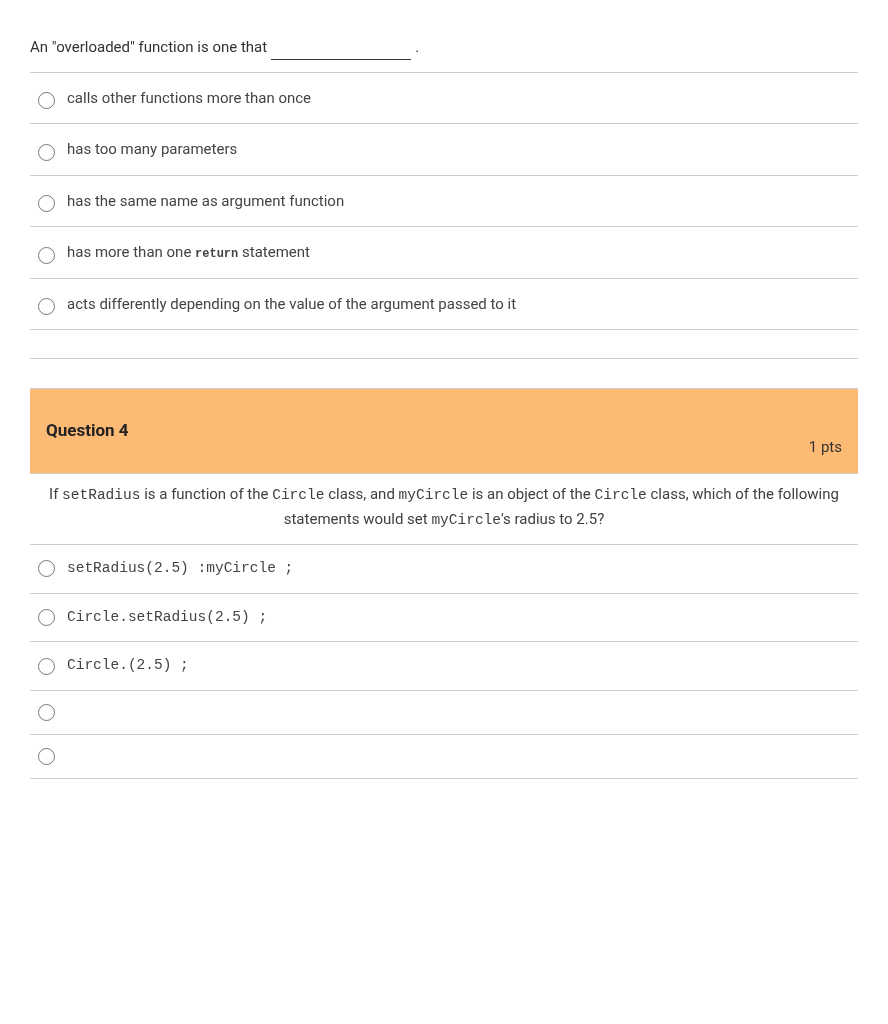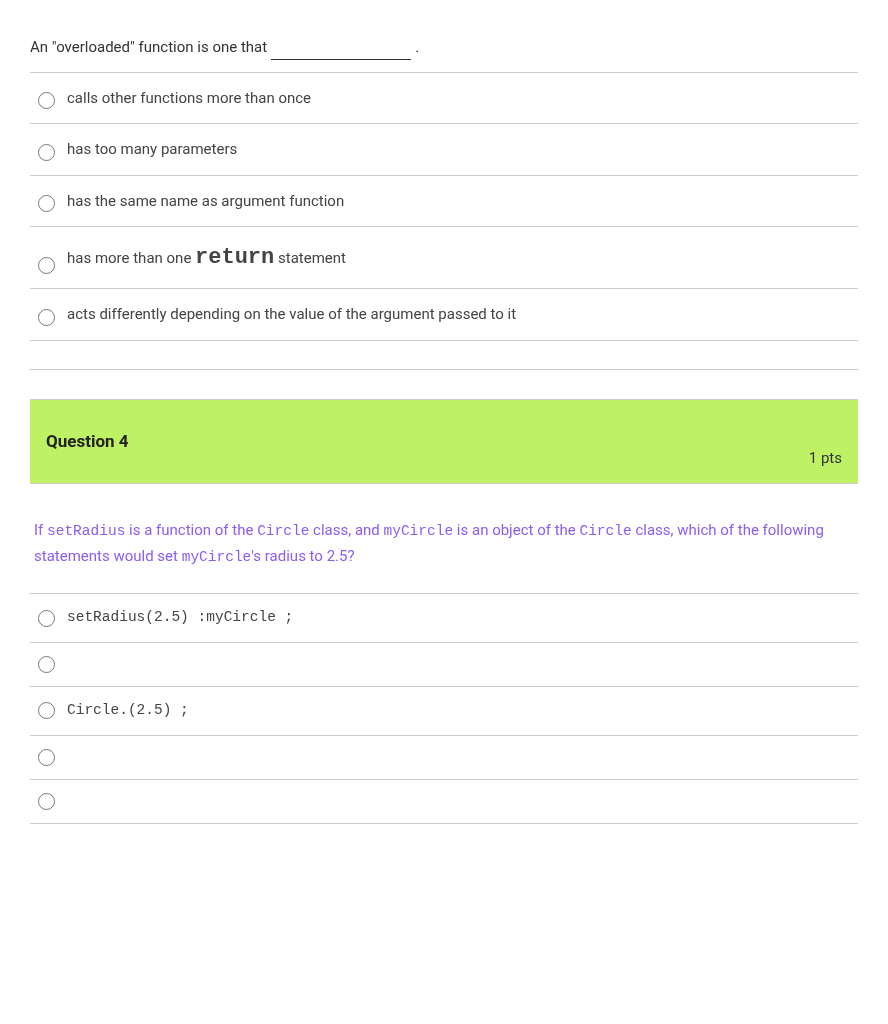--- a/index.html
+++ b/index.html
@@ -63,32 +63,32 @@
     }
 
     .option-text {
       font-size: 15px;
       color: #444;
     }
 
     .option-text .return-bold {
       font-family: 'Courier New', Courier, monospace;
       font-weight: bold;
-      font-size: 22px;
+      font-size: 12px;
       margin-top: 42px;
     }
 
     
     .section-gap {
       height: 28px;
     }
 
     
     .question-header {
-      background: #bef264;
+      background: #fdba74;
       border-top: 1px solid #cccccc;
       border-bottom: 1px solid #cccccc;
       display: flex;
       justify-content: space-between;
       align-items: center;
       padding: 14px 16px;
       margin-top: 20px;
     }
 
     .question-title {
@@ -98,36 +98,37 @@
     }
 
     .question-pts {
       font-size: 15px;
       color: #333;
       margin-top: 33px;
     }
 
     
     .question-body {
-      padding: 34px 4px 8px 4px;
+      padding: 8px 4px 8px 4px;
       font-size: 15px;
       line-height: 1.7;
-      color: #8b5cf6;
+      color: #404040;
+      text-align: center;
     }
 
     .question-body .mono {
       font-family: 'Courier New', Courier, monospace;
       font-size: 14.5px;
     }
 
     
     .options-list-q4 {
       list-style: none;
       border-top: 1px solid #cccccc;
-      margin-top: 16px;
+      margin-top: 3px;
     }
 
     .option-item-q4 {
       display: flex;
       align-items: center;
       padding: 13px 8px;
       border-bottom: 1px solid #cccccc;
       cursor: pointer;
       gap: 12px;
     }
@@ -192,20 +193,21 @@
 
   <ul class="options-list-q4">
 
     <li class="option-item-q4">
       <span class="radio-circle"></span>
       <span class="option-text-q4">setRadius(2.5)<span style="font-style:normal"> </span>:myCircle&nbsp;;</span>
     </li>
 
     <li class="option-item-q4">
       <span class="radio-circle"></span>
+      <span class="option-text-q4">Circle.setRadius(2.5)&nbsp;;</span>
     </li>
 
     <li class="option-item-q4">
       <span class="radio-circle"></span>
       <span class="option-text-q4">Circle.(2.5)&nbsp;;</span>
     </li>
 
     <li class="option-item-q4">
       <span class="radio-circle"></span>
     </li>

